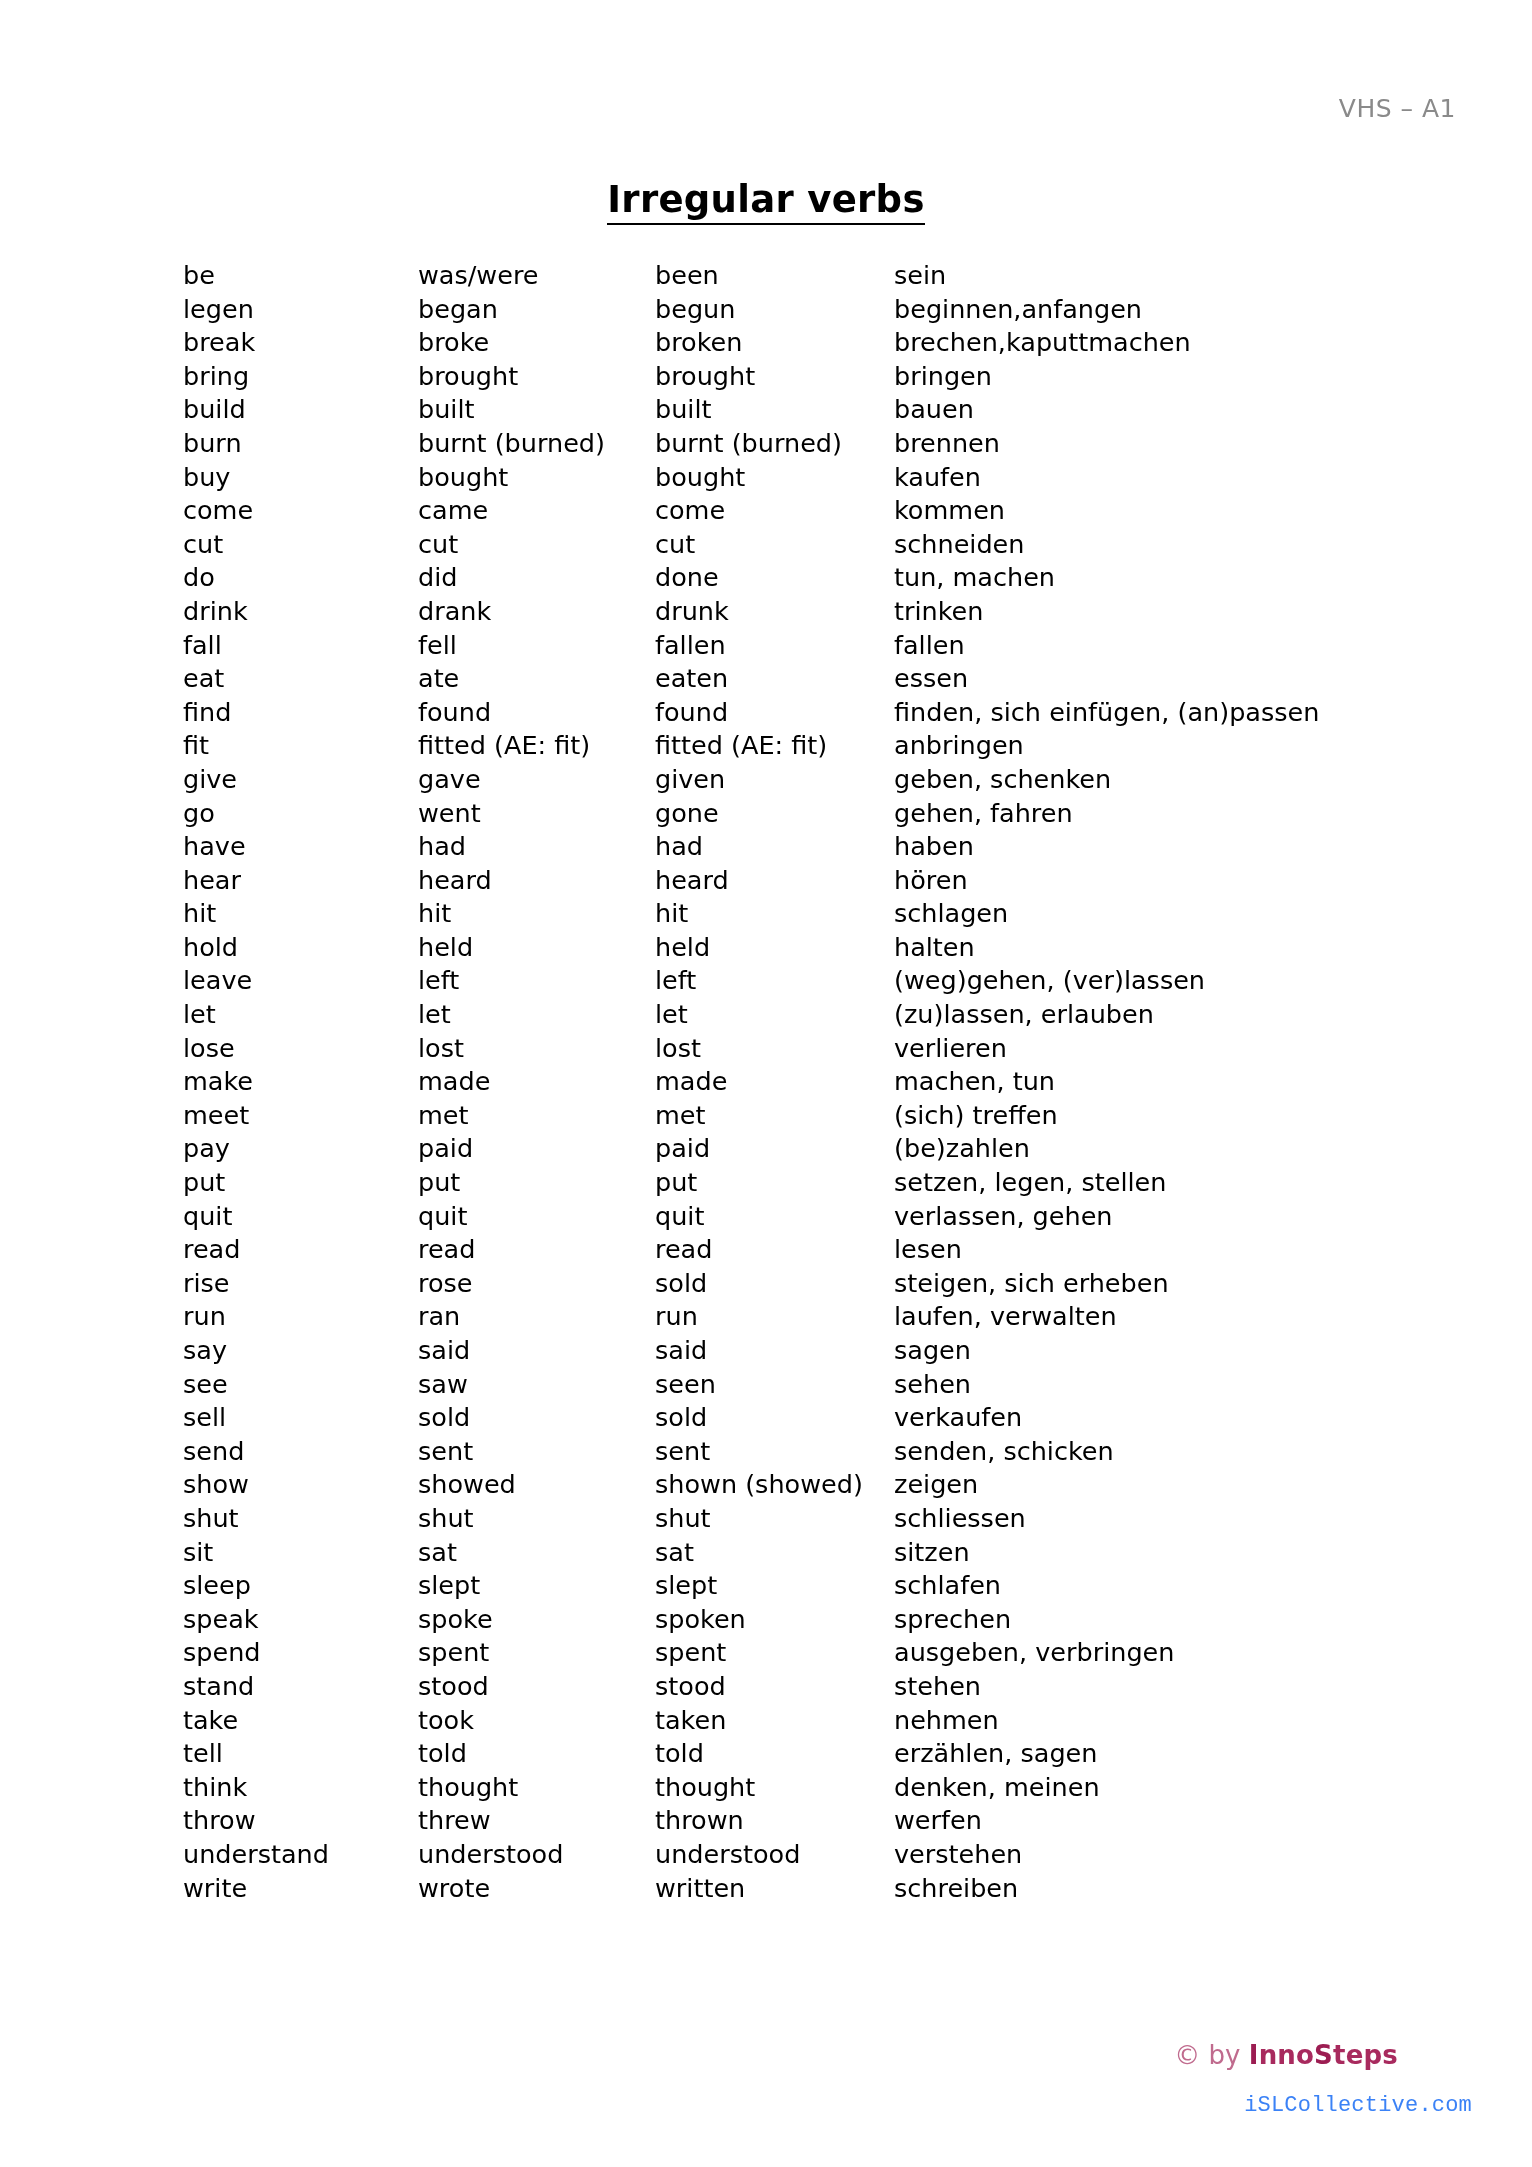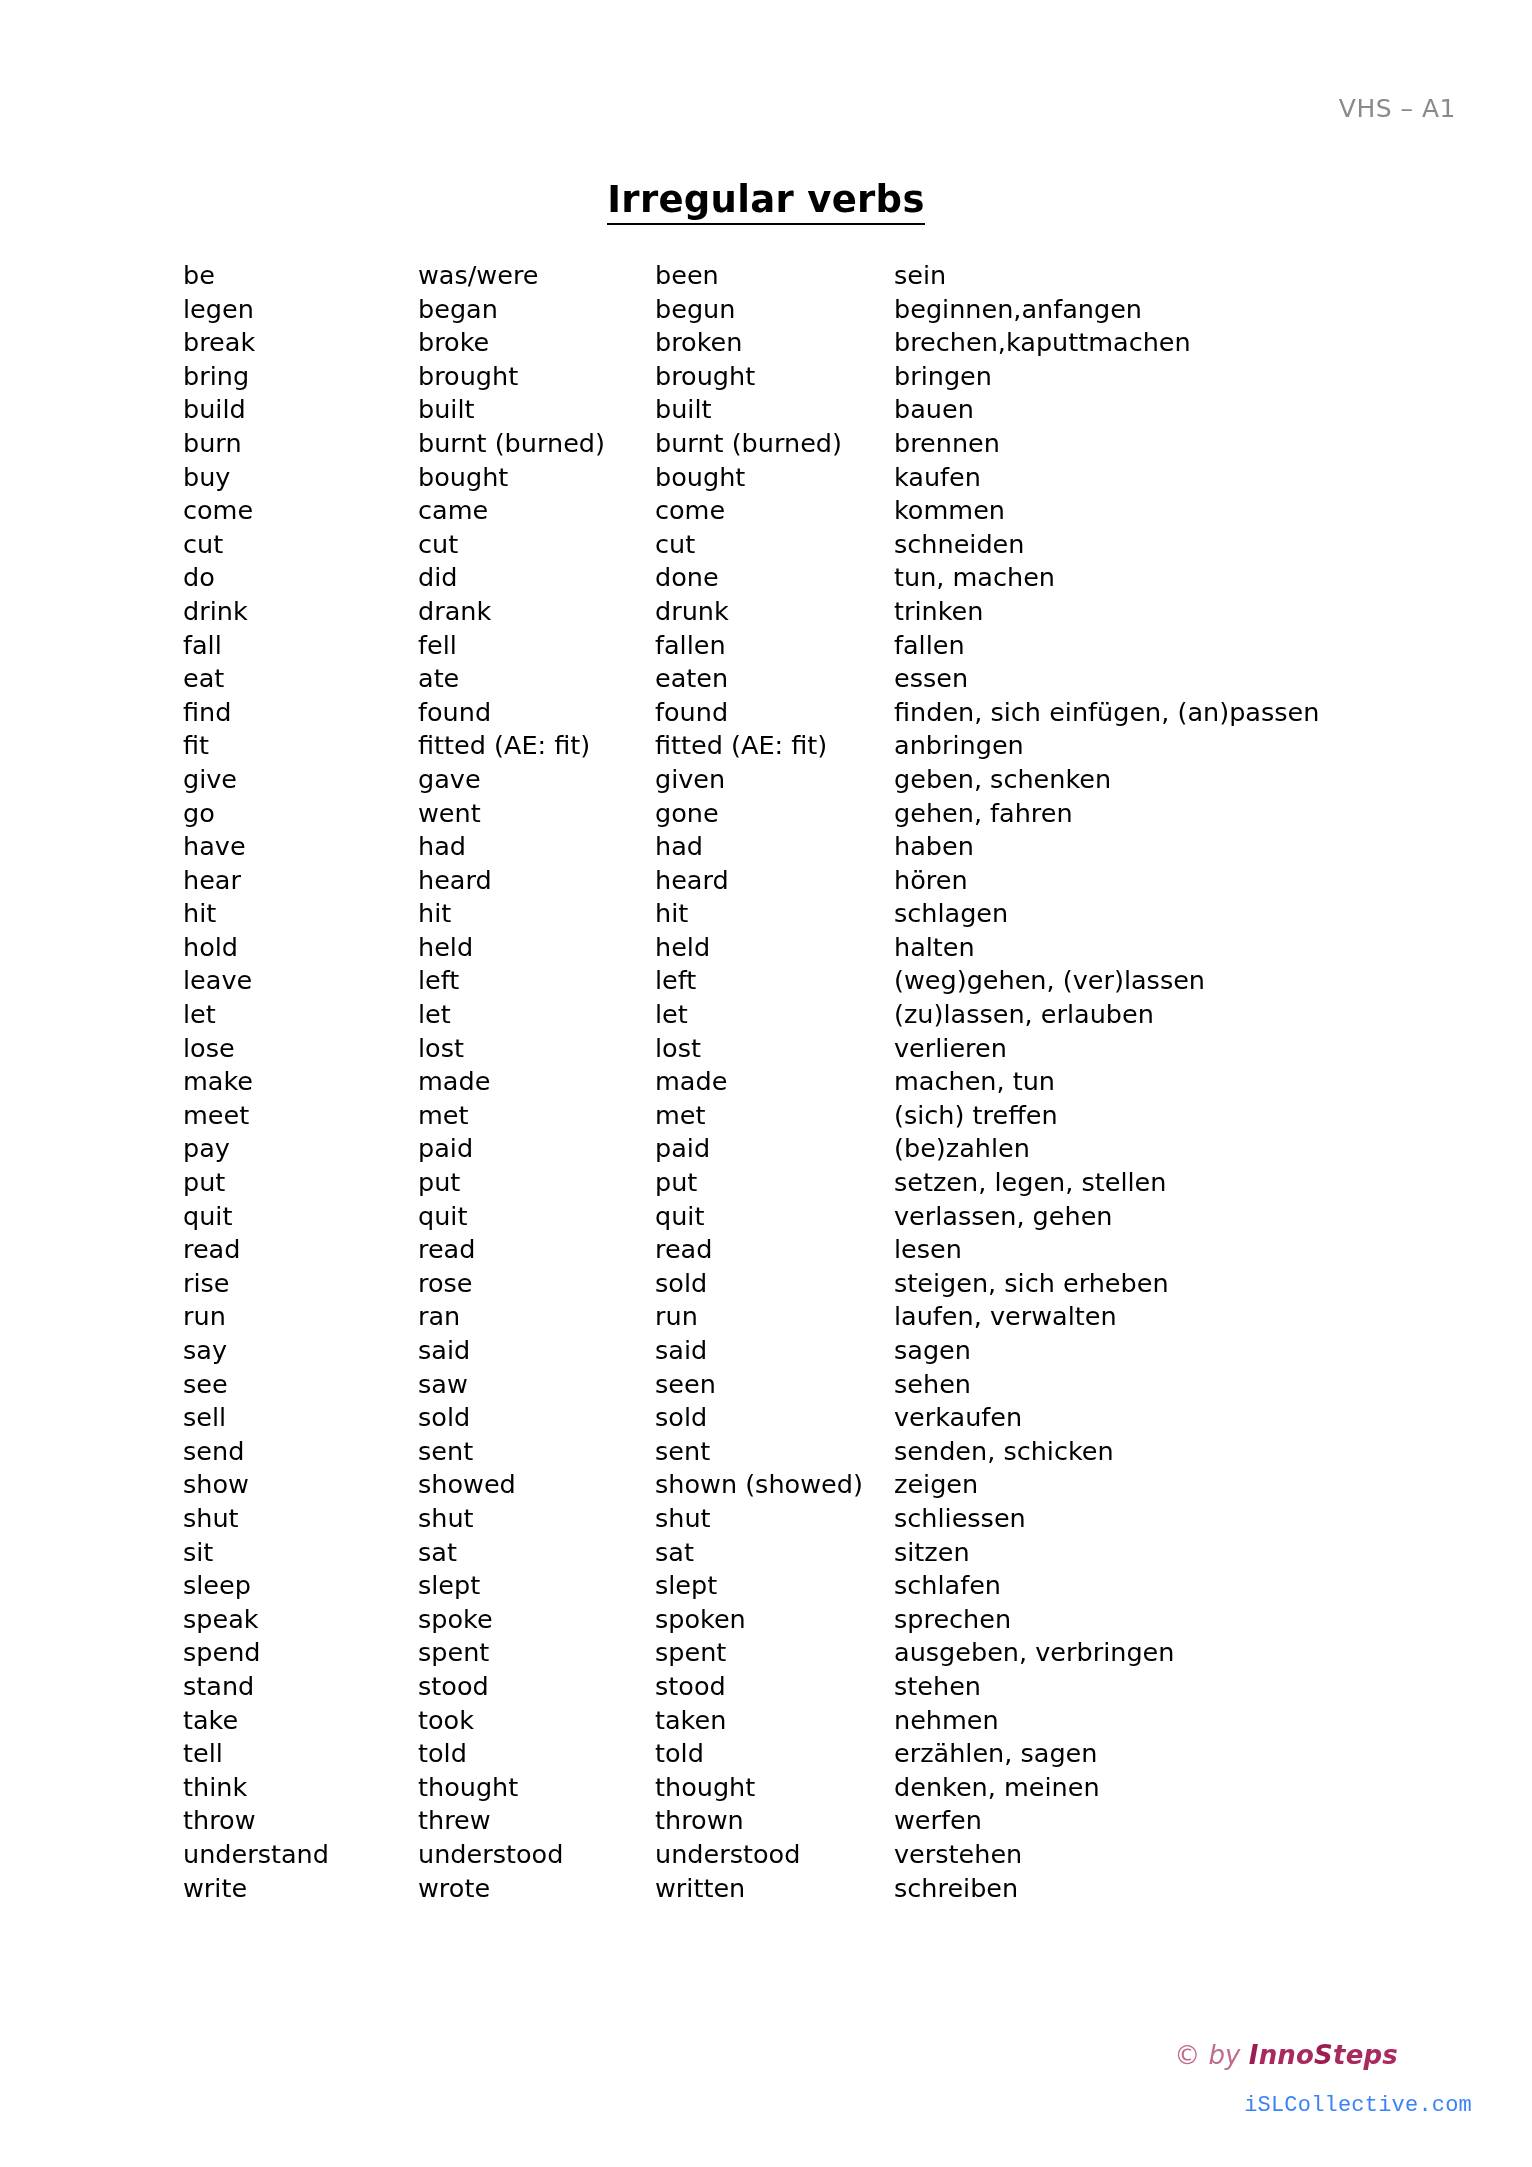--- a/index.html
+++ b/index.html
@@ -72,21 +72,20 @@
   .verb-table td.c3 { width: auto; }
 
   
   .credit {
     position: absolute;
     top: 2040px;
     right: 134px;
     font-size: 26px;
     white-space: nowrap;
     color: #c06b8e;
-    font-style: italic;
   }
   .credit .brand {
     color: #a82a5e;
     font-weight: 700;
     letter-spacing: 0.2px;
   }
   .credit .brand .cap {
     font-weight: 700;
     color: #9c1d52;
   }

